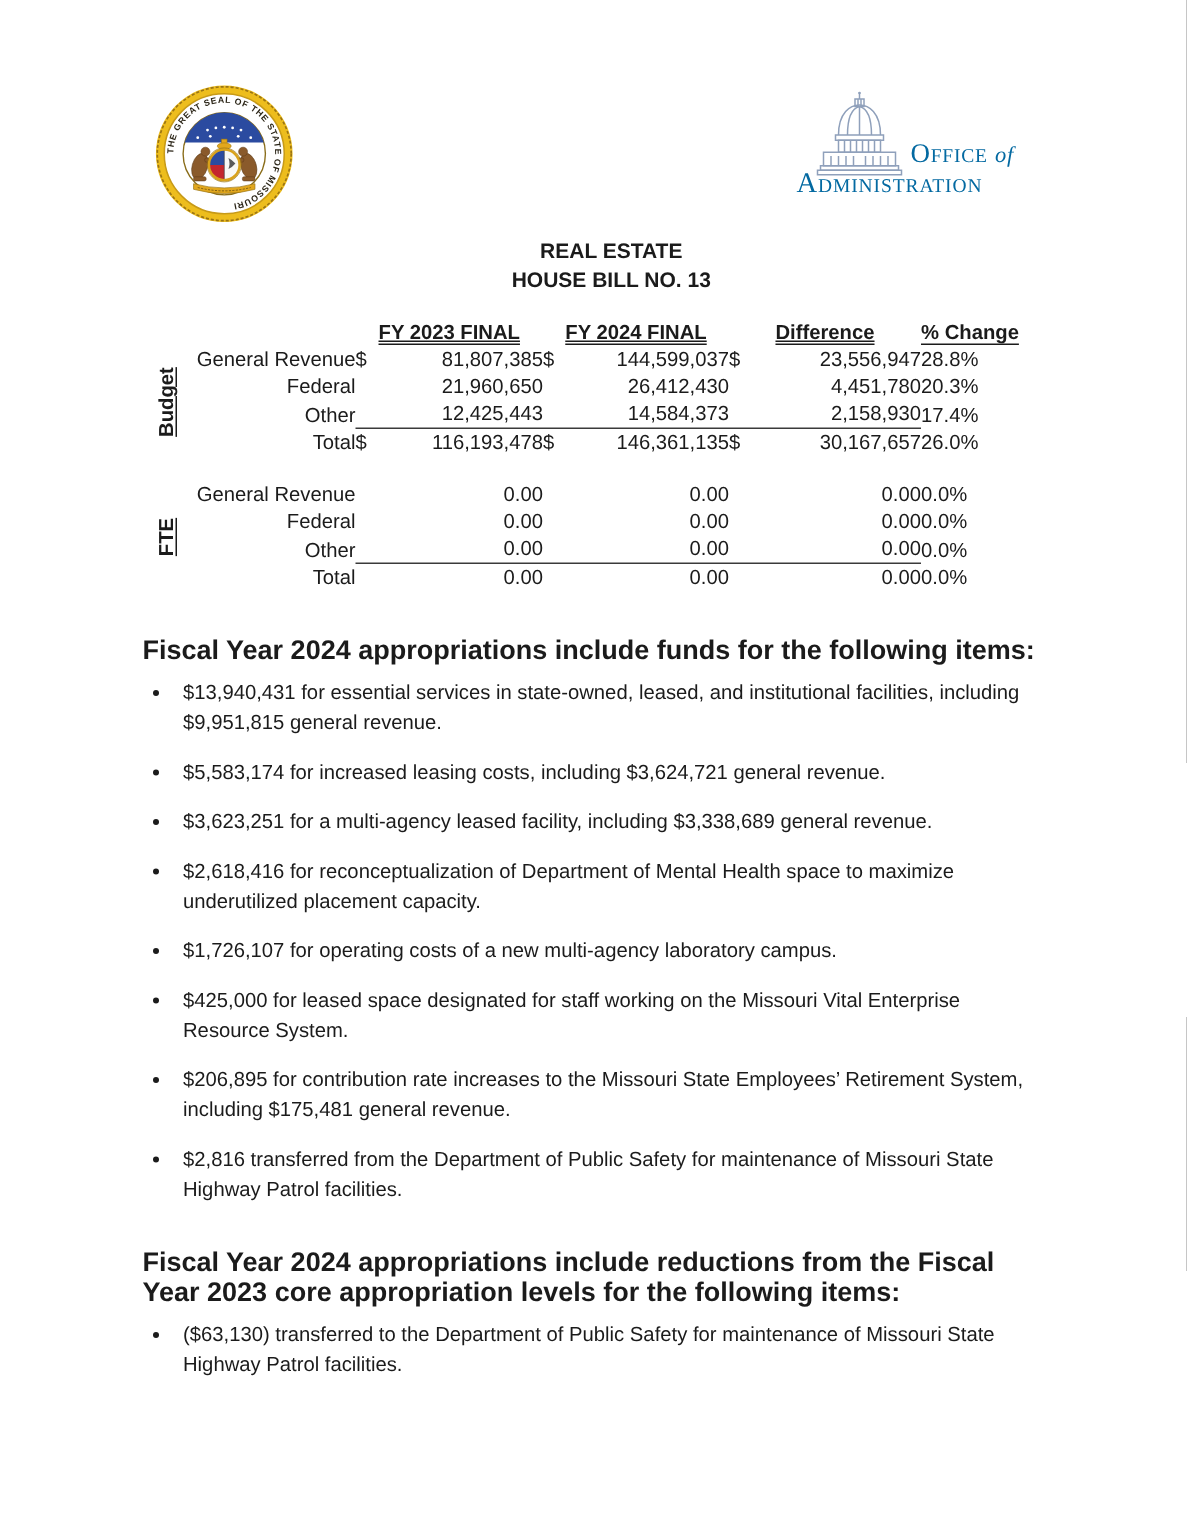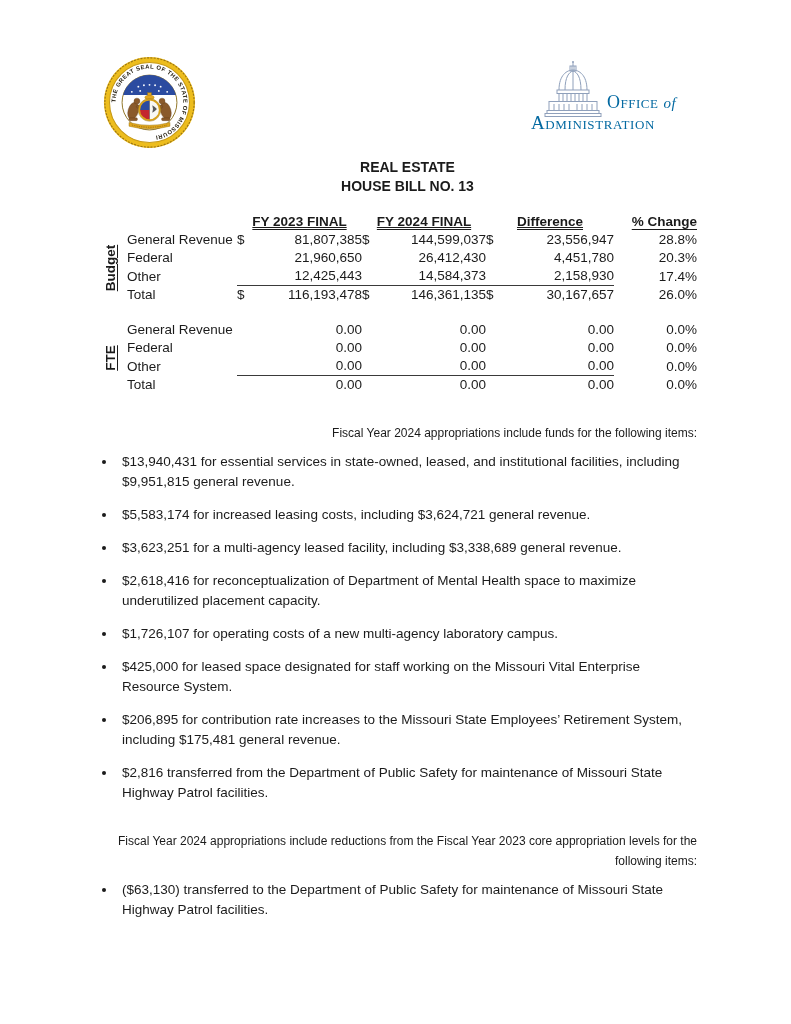--- a/index.html
+++ b/index.html
@@ -28,37 +28,37 @@
   
   .main { position:absolute; left:95px; top:212px; width:604px; }
 
   
   table.fin { border-collapse:collapse; width:602px; table-layout:fixed; }
   table.fin td { height:18px; font-size:13.5px; line-height:18px; vertical-align:bottom;
                  padding:0; white-space:nowrap; }
   col.c-vlab { width:32px; } col.c-lab { width:110px; }
   col.c-m1 { width:125px; } col.c-m2 { width:124px; } col.c-m3 { width:128px; }
   col.c-pct { width:83px; }
-  td.lab { text-align:left; }
+  td.lab { text-align:right; }
   td.m1 { padding-left:22px; } td.m2 { padding-left:24px; } td.m3 { padding-left:26px; }
-  td.pct { text-align:right; }
+  td.pct { }
   .money { display:flex; justify-content:space-between; }
   .money.u { border-bottom:1.4px solid #3a3a3a; }
   tr.hdr td { font-weight:bold; height:19px; }
   tr.hdr td.m1, tr.hdr td.m2, tr.hdr td.m3 { text-align:center;text-decoration:underline; }
   .hu { text-decoration:underline; text-underline-offset:3px; text-decoration-thickness:1.3px; }
   tr.spacer td { height:17px; }
   td.vlab { position:relative; }
   td.vlab span { position:absolute; top:50%; left:50%;
                  transform:translate(-50%,-50%) rotate(-90deg);
                  font-weight:bold; text-decoration:underline; text-underline-offset:2px;
                  font-size:13.5px; white-space:nowrap; }
 
   
-  .sect-heading { font-weight:normal; font-size:12px; line-height:20px; width:602px;text-align:right; }
+  .sect-heading { font-weight:bold; font-size:18px; line-height:20px; width:602px; }
   .h1 { margin-top:29px; margin-bottom:9px; }
   .h2 { margin-top:28px; margin-bottom:9px; }
   ul.bullets { list-style:disc outside; margin:5px 0 0 6px; padding-left:16px; width:596px; }
   ul.bullets li { font-size:13.5px; line-height:20px; margin-bottom:13px; padding-left:5px; }
 </style>
 </head>
 <body>
 
 <div class="page">
 

